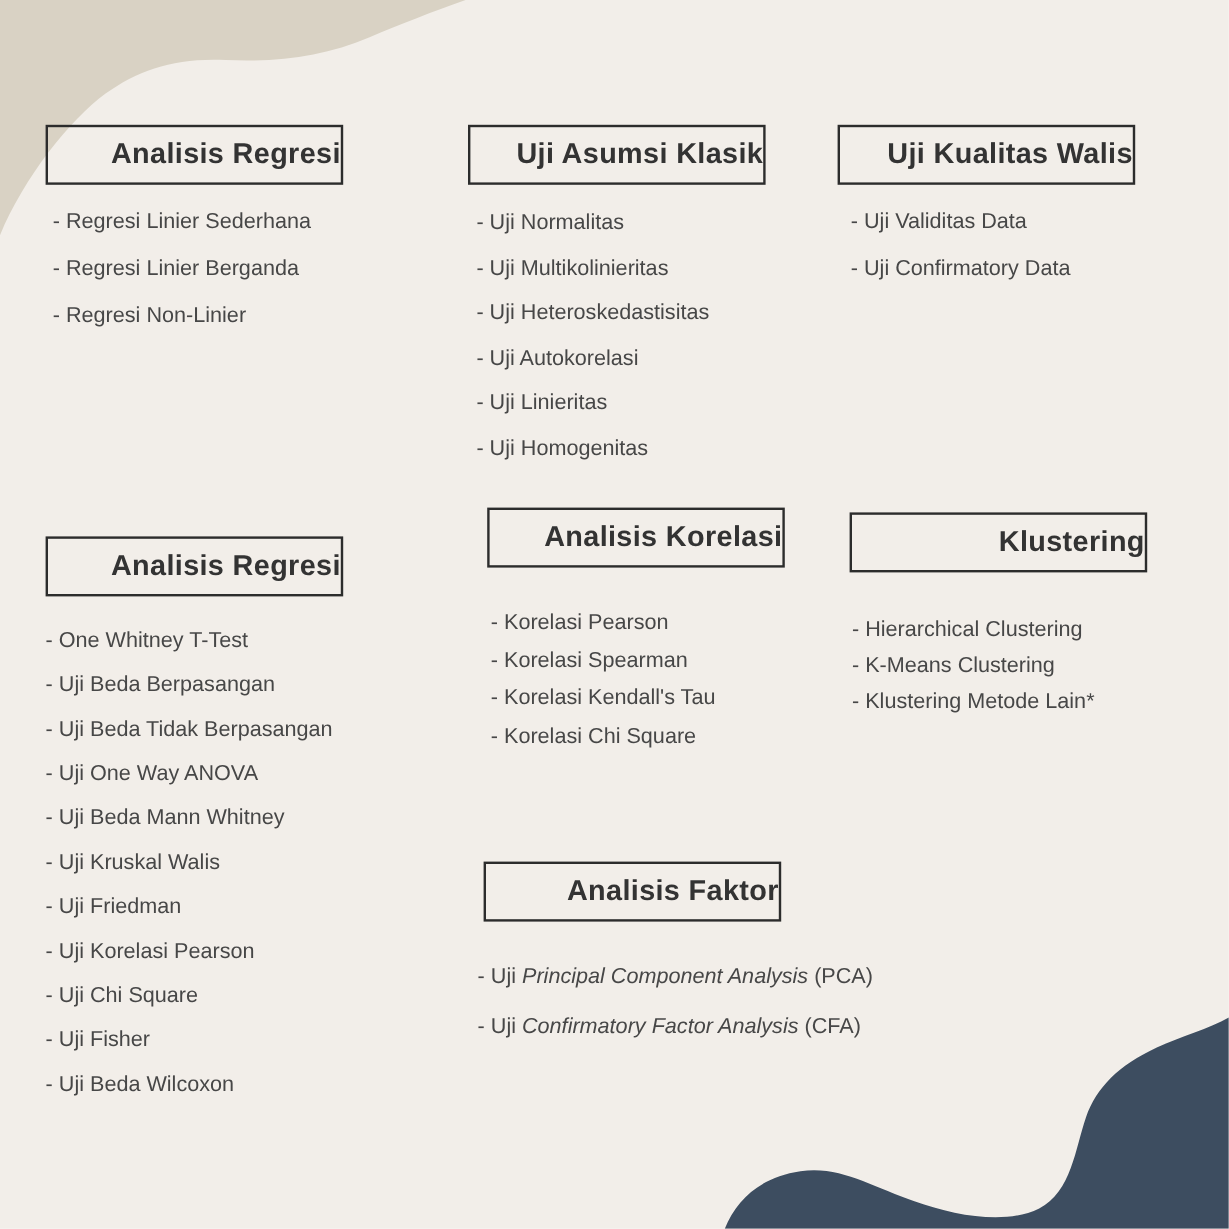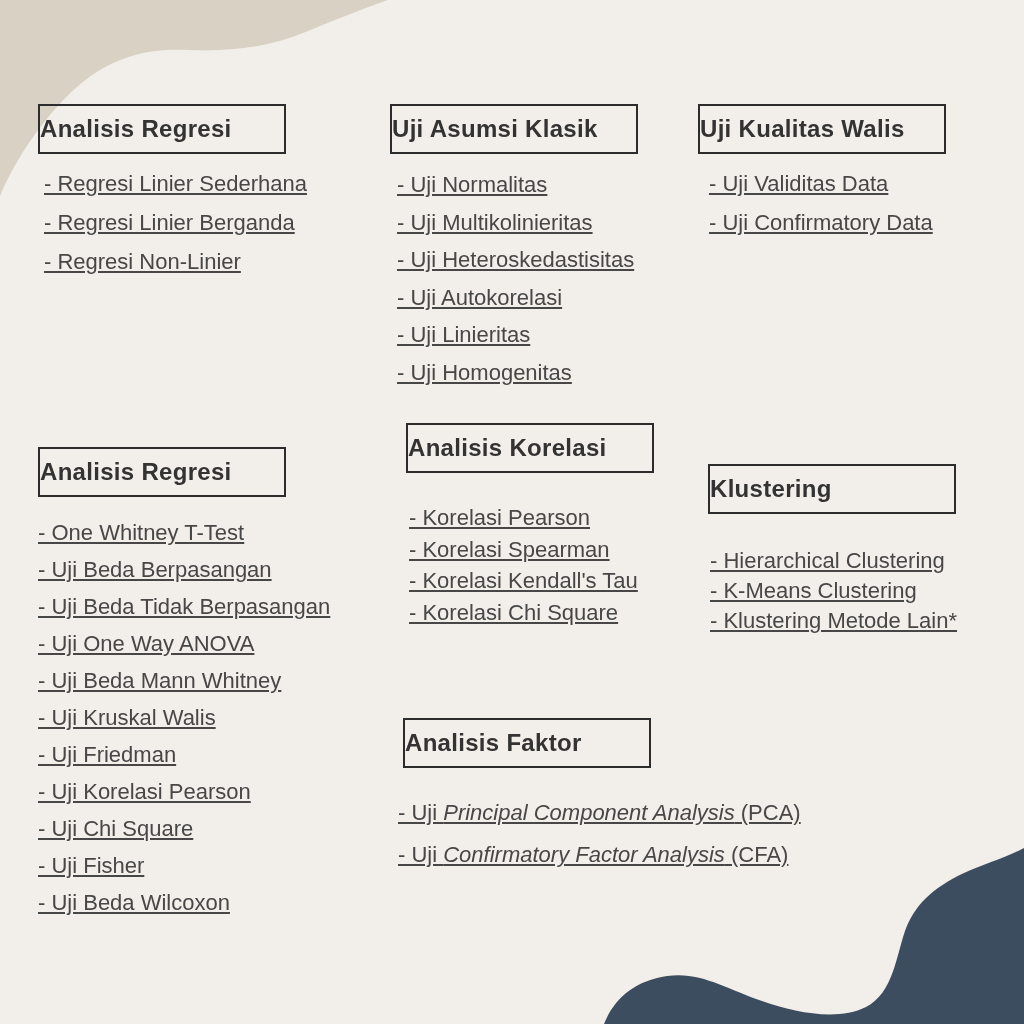--- a/index.html
+++ b/index.html
@@ -22,38 +22,37 @@
 
   .panel { position: absolute; }
 
   .titlebox {
     box-sizing: border-box;
     width: 248px;
     height: 50px;
     border: 2.5px solid var(--box-border, #2c2c2c);
     display: flex;
     align-items: center;
-    justify-content: flex-start;
+    justify-content: flex-end;
     background: transparent;
   }
   .title {
     font-size: 24px;
     font-weight: 700;
     letter-spacing: 0.3px;
     color: var(--heading-text, #333);
     white-space: nowrap;
   }
 
   .list { margin-top: 17px; }
   .item {
-    font-size: 22px;
+    font-size: 18px;
     line-height: 26px;
     color: var(--item-text, #474747);
     white-space: nowrap;
-    text-decoration: underline;
   }
   .item .it { font-style: italic; }
 
   
   .l0 { margin: 17px 0 0 6px; }  .l0 .item { margin-bottom: 13px; }
   .l1 { margin: 18px 0 0 7px; }  .l1 .item { margin-bottom: 11.5px; }
   .l2 { margin: 17px 0 12px 11px; } .l2 .item { margin-bottom: 13px; }
   .l3 { margin: 23px 0 0 0; }    .l3 .item { margin-bottom: 11px; }
   .l4 { margin: 32px 0 0 3px; }  .l4 .item { margin-bottom: 5.5px; }
   .l5 { margin: 34px 0 0 2px; }  .l5 .item { margin-bottom: 4px; }
@@ -128,21 +127,21 @@
       <span class="title">Analisis Korelasi</span>
     </div>
     <div class="list l4">
       <div class="item">- Korelasi Pearson</div>
       <div class="item">- Korelasi Spearman</div>
       <div class="item">- Korelasi Kendall's Tau</div>
       <div class="item">- Korelasi Chi Square</div>
     </div>
   </section>
 
-  <section class="panel" style="left:708px; top:464px;">
+  <section class="panel" style="left:708px; top:427px;">
     <div class="titlebox">
       <span class="title">Klustering</span>
     </div>
     <div class="list l5">
       <div class="item">- Hierarchical Clustering</div>
       <div class="item">- K-Means Clustering</div>
       <div class="item">- Klustering Metode Lain*</div>
     </div>
   </section>
 

